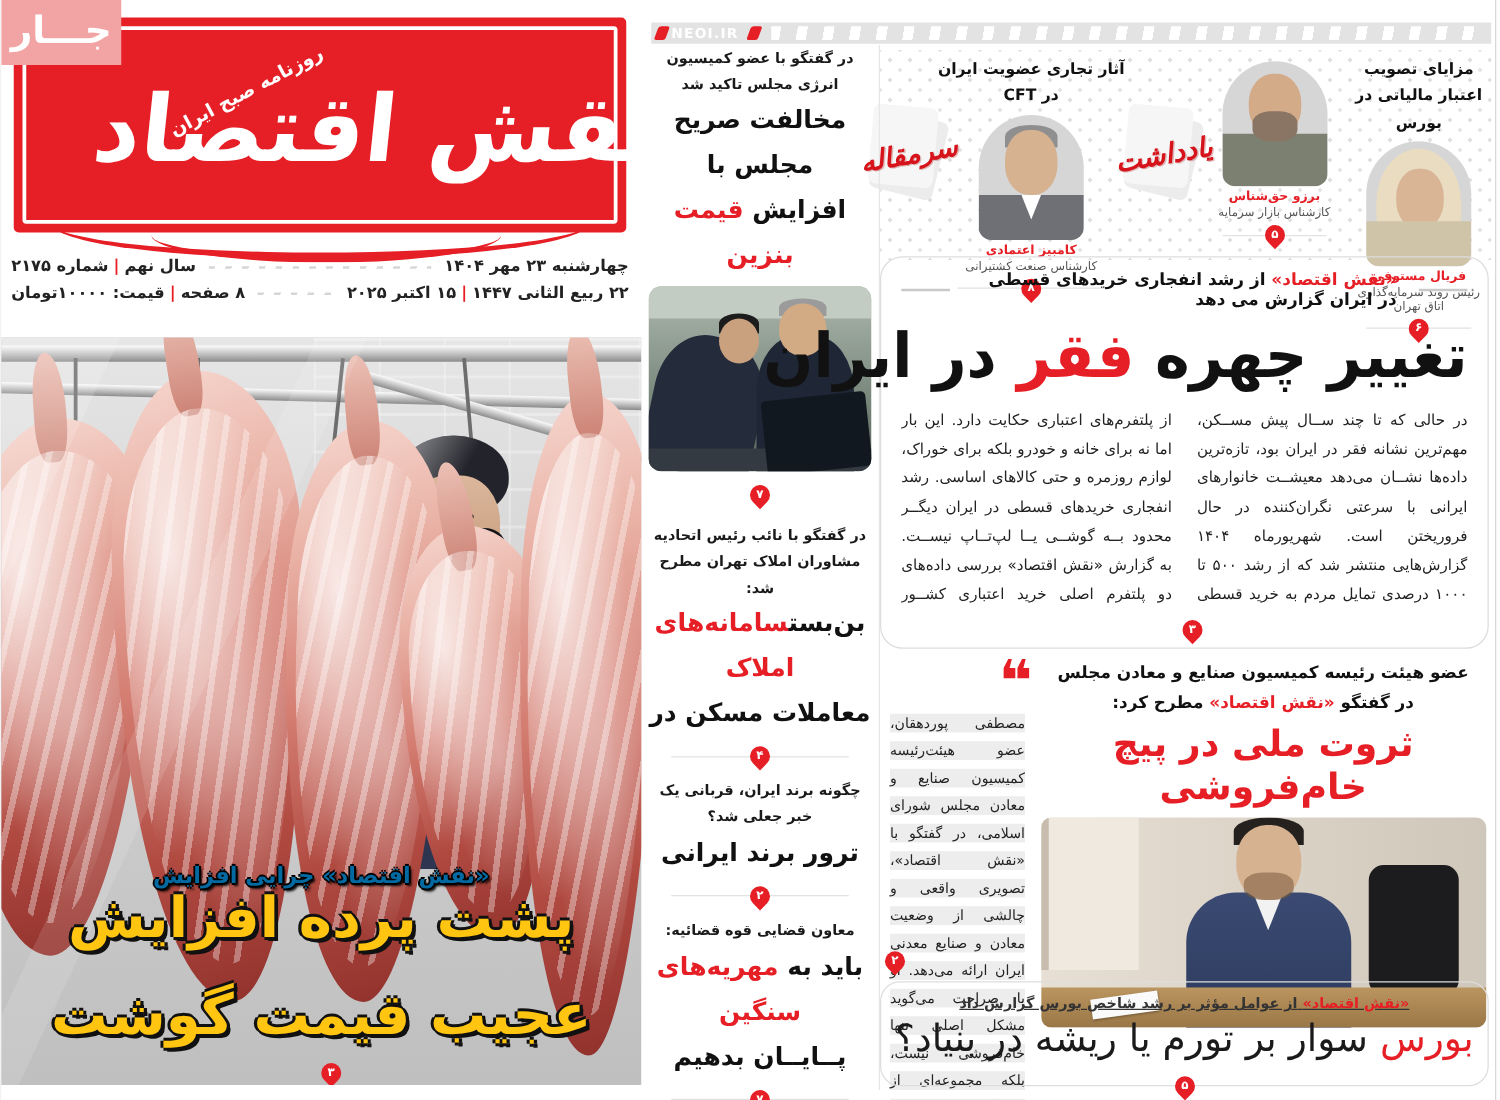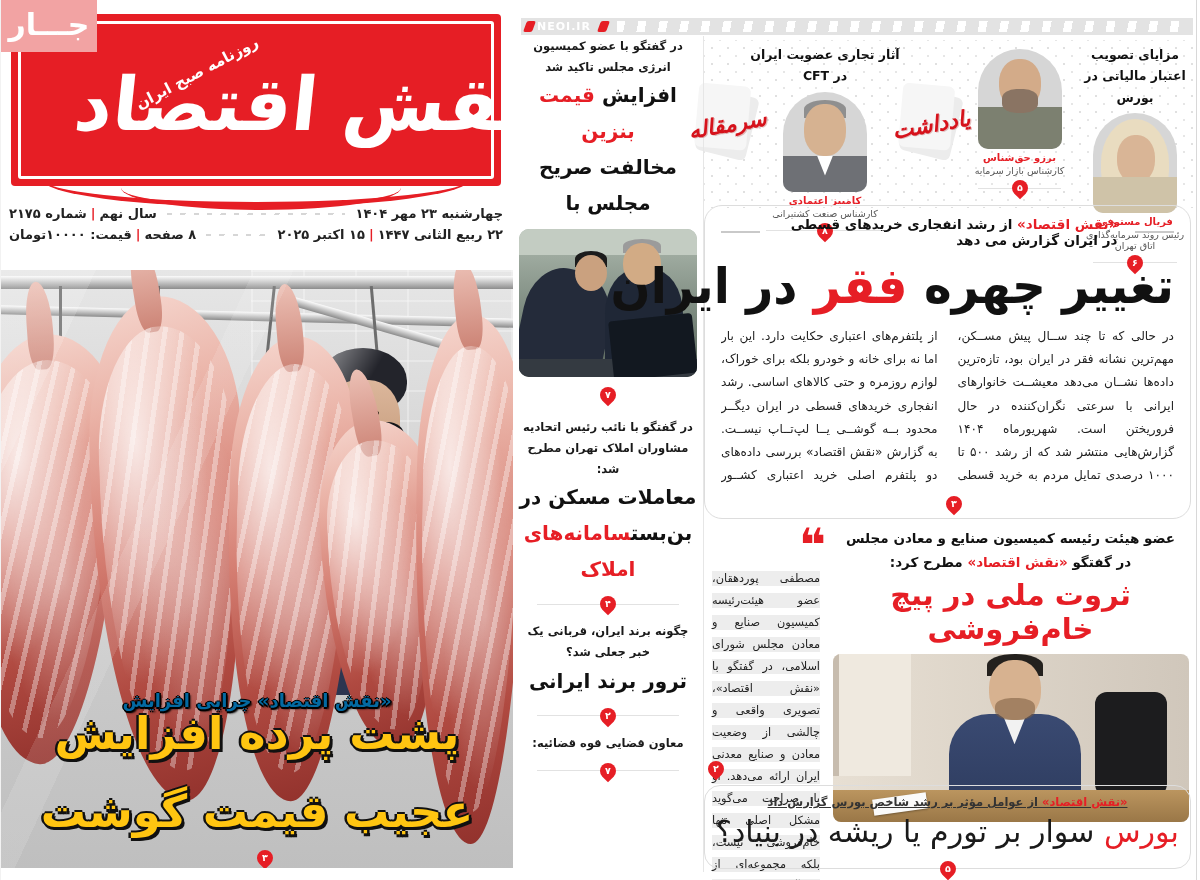--- a/index.html
+++ b/index.html
@@ -316,62 +316,66 @@
     <div class="cal-label" style="width:46px">
       <div class="cal-paper"></div>
       <div class="cal-text">سرمقاله</div>
     </div>
   </div>
 
   <div class="midcol">
     <div>
       <div class="mk">در گفتگو با عضو کمیسیون انرژی مجلس تاکید شد</div>
       <div class="mh">
+        <div>مخالفت صریح مجلس با</div>
         <div><span>افزایش</span> <span class="r">قیمت بنزین</span></div>
-        <div>مخالفت صریح مجلس با</div>
       </div>
       <div class="mphoto">
         <div class="mp-ceil"></div>
         <div class="mp-fig1"></div>
         <div class="mp-hair1"></div>
         <div class="mp-head1"></div>
         <div class="mp-fig2"></div>
         <div class="mp-hair2"></div>
         <div class="mp-head2"></div>
         <div class="mp-desk"></div>
         <div class="mp-mon"></div>
       </div>
       <div class="standalone-pin"><span class="pin"><i>۷</i></span></div>
     </div>
 
     <div style="margin-top:14px">
       <div class="mk">در گفتگو با نائب رئیس اتحادیه مشاوران املاک تهران مطرح شد:</div>
       <div class="mh">
+        <div><span>بن‌بست</span><span class="r">سامانه‌های املاک</span></div>
         <div>معاملات مسکن در</div>
-        <div><span>بن‌بست</span><span class="r">سامانه‌های املاک</span></div>
       </div>
     </div>
     <div class="sep">
         <span class="pin">
           <i>۴</i>
         </span>
       </div>
 
     <div>
       <div class="mk">چگونه برند ایران، قربانی یک خبر جعلی شد؟</div>
       <div class="mh r" style="letter-spacing:1px">ترور برند ایرانی</div>
     </div>
     <div class="sep">
         <span class="pin">
           <i>۲</i>
         </span>
       </div>
 
     <div>
       <div class="mk">معاون قضایی قوه قضائیه:</div>
+      <div class="mh">
+        <div><span>باید به</span> <span class="r">مهریه‌های سنگین</span></div>
+        <div>پــایــان بدهیم</div>
+      </div>
     </div>
     <div class="sep">
         <span class="pin">
           <i>۷</i>
         </span>
       </div>
 
   </div>
 
   <div class="vline-mid"></div>

